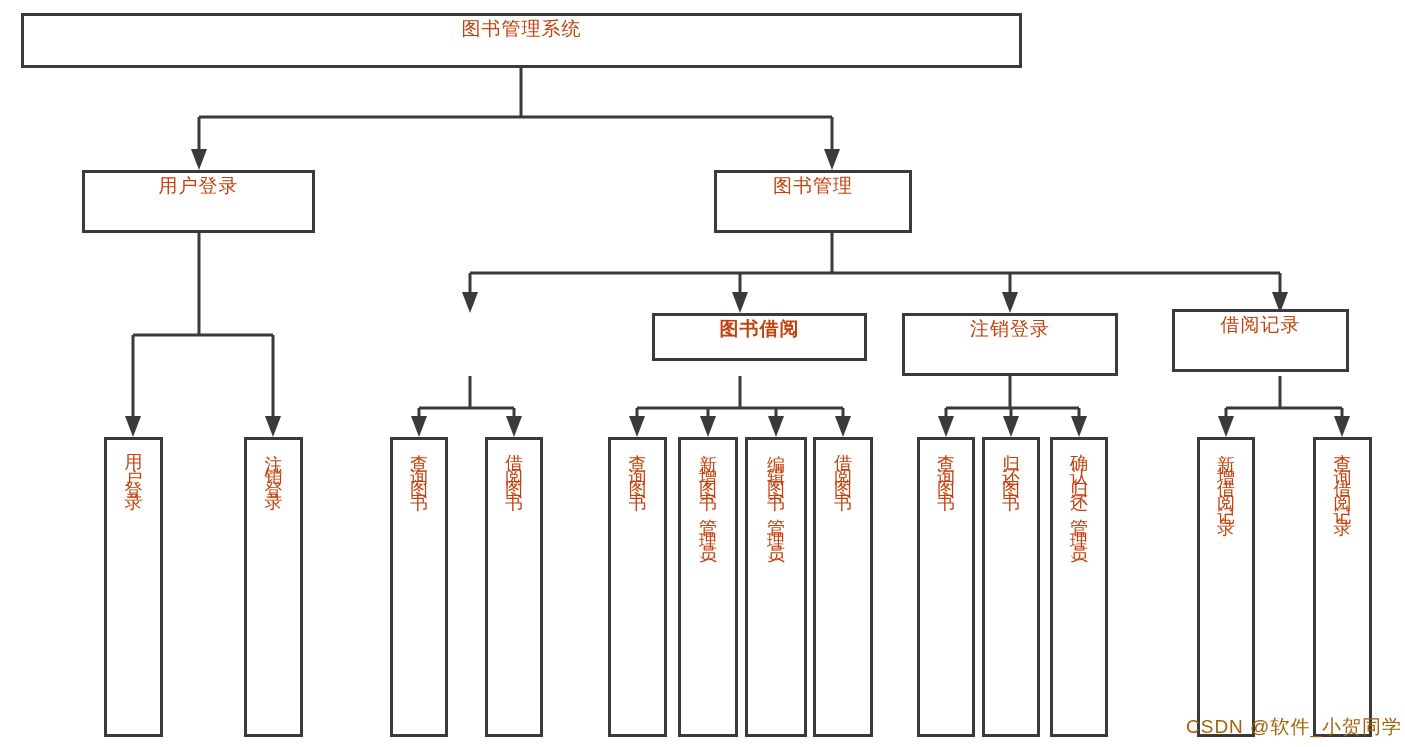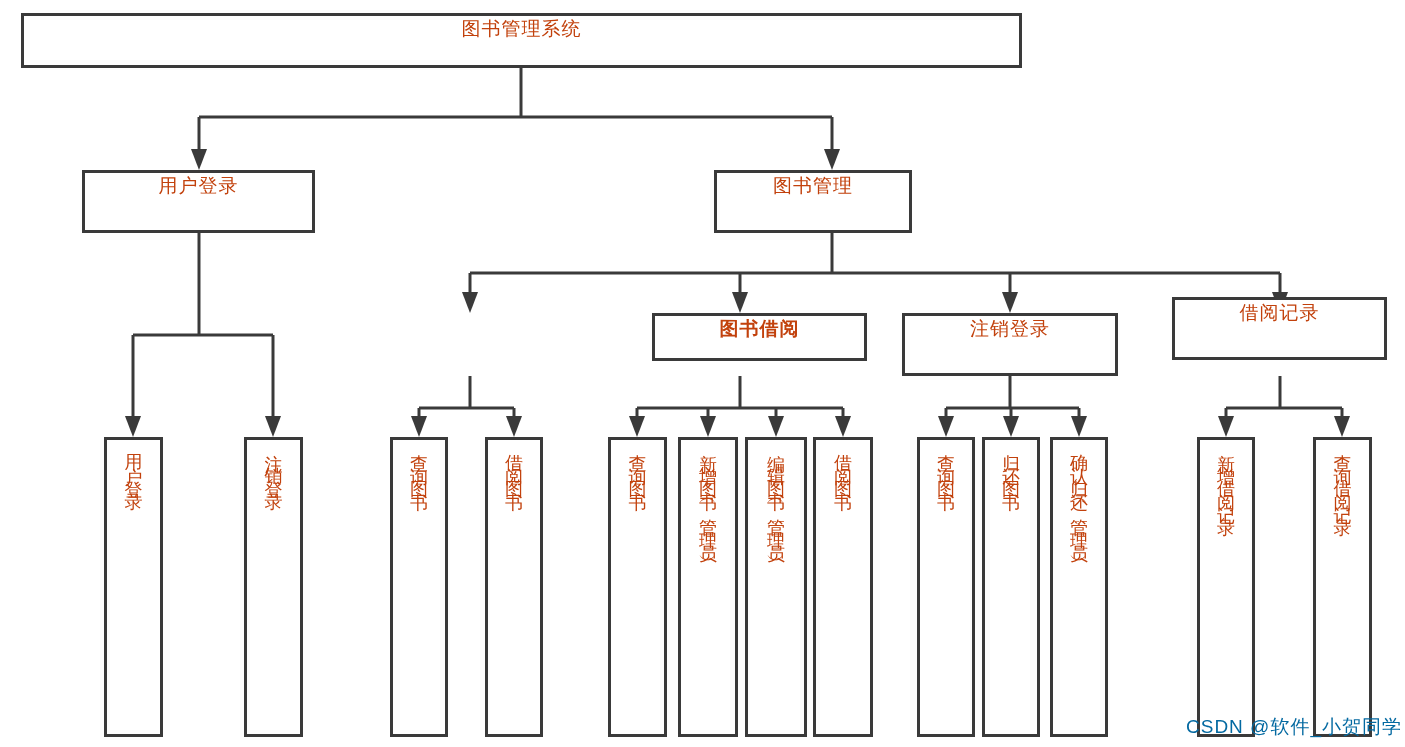--- a/index.html
+++ b/index.html
@@ -34,21 +34,21 @@
     text-orientation: mixed;
     font-size: 18px;
     line-height: 1;
     letter-spacing: 13px;
   }
   .watermark {
     position: absolute;
     left: 1186px;
     top: 714px;
     font-size: 19px;
-    color: #0369a1;
+    color: #a16207;
     letter-spacing: 1px;
     white-space: nowrap;
     z-index: 5;
   }
 </style>
 </head>
 <body>
 
 <div class="canvas">
 
@@ -131,21 +131,21 @@
   <div class="node" style="left:714px; top:170px; width:198px; height:63px;">
     <span class="label">图书管理</span>
   </div>
 
   <div class="node" style="left:652px; top:313px; width:215px; height:48px;font-weight:bold;">
     <span class="label">图书借阅</span>
   </div>
   <div class="node" style="left:902px; top:313px; width:216px; height:63px;">
     <span class="label">注销登录</span>
   </div>
-  <div class="node" style="left:1172px; top:297px; width:215px; height:63px;">
+  <div class="node" style="left:1172px; top:309px; width:177px; height:63px;">
     <span class="label">借阅记录</span>
   </div>
 
   <div class="node vert" style="left:104px; top:437px; width:59px; height:300px;">
     <span class="label">用户登录</span>
   </div>
   <div class="node vert" style="left:244px; top:437px; width:59px; height:300px;">
     <span class="label">注销登录</span>
   </div>
 

